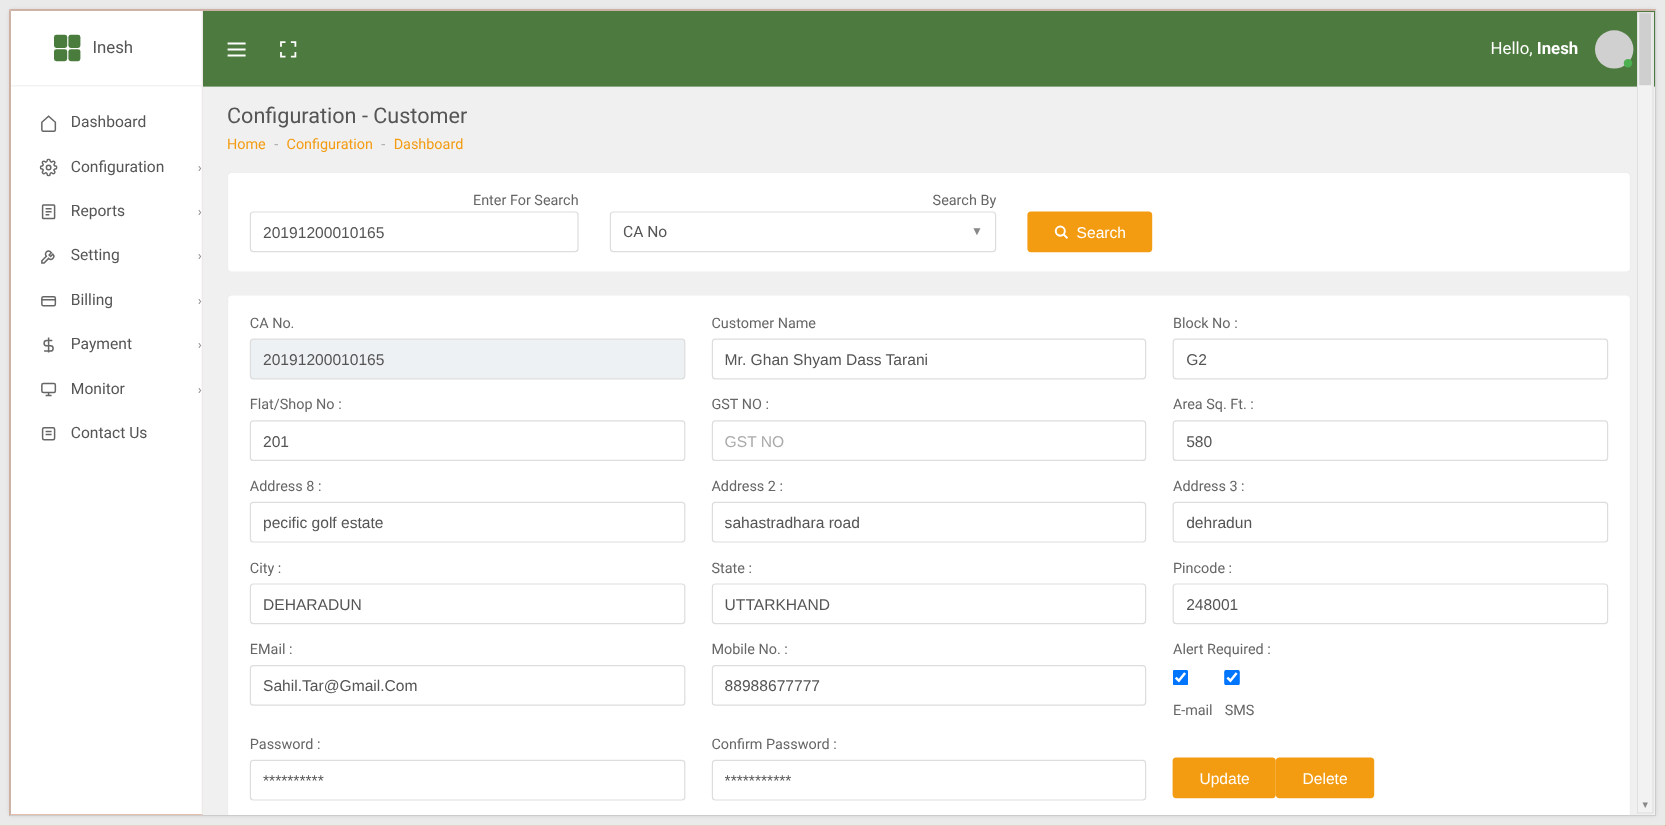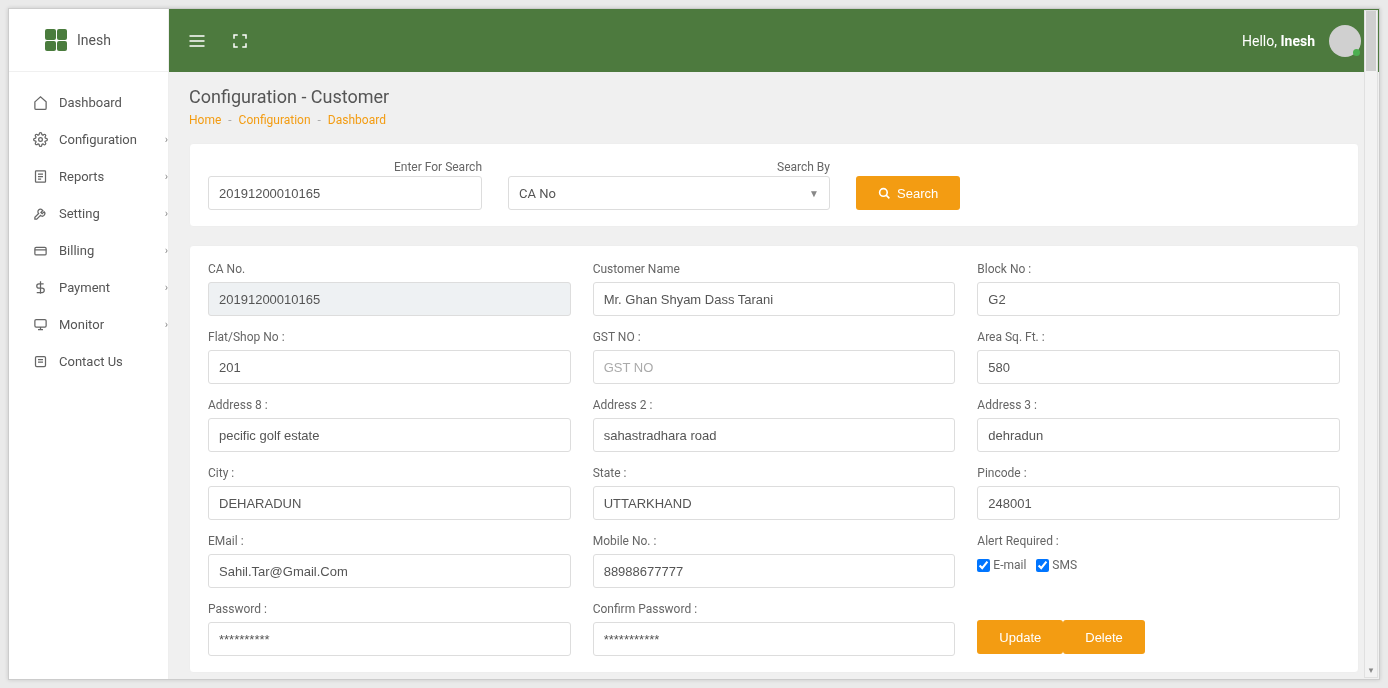--- a/index.html
+++ b/index.html
@@ -218,21 +218,21 @@
 .form-input[readonly] { background: #eef1f3; }
 .form-input::placeholder { color: #aaa; }
 .check-row {
   display: flex;
   align-items: center;
   gap: 10px;
   margin-top: 4px;
   font-size: 12px;
   color: #555;
 }
-.check-row label { display: inline-flex; align-items: center; gap: 3px; margin: 0;}
+.check-row label { display: inline-flex; align-items: flex-start; gap: 14px; margin: 0; flex-direction: column;}
 .action-row {
   display: flex;
   margin-top: 18px;
 }
 .scrollbar-track {
   position: absolute;
   right: 10px;
   top: 10px;
   bottom: 10px;
   width: 14px;

